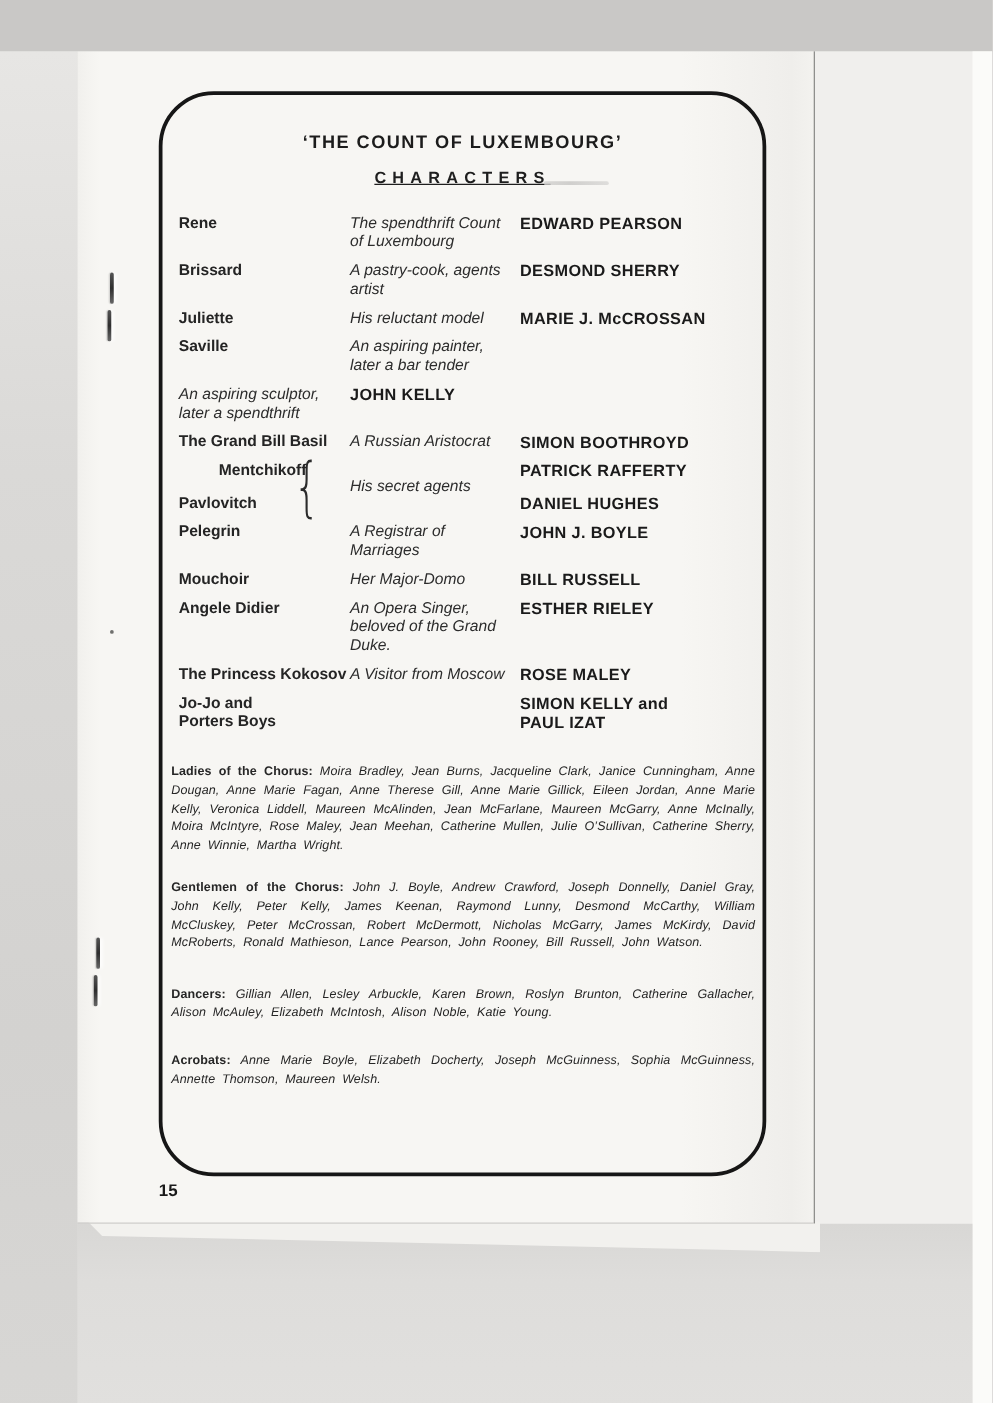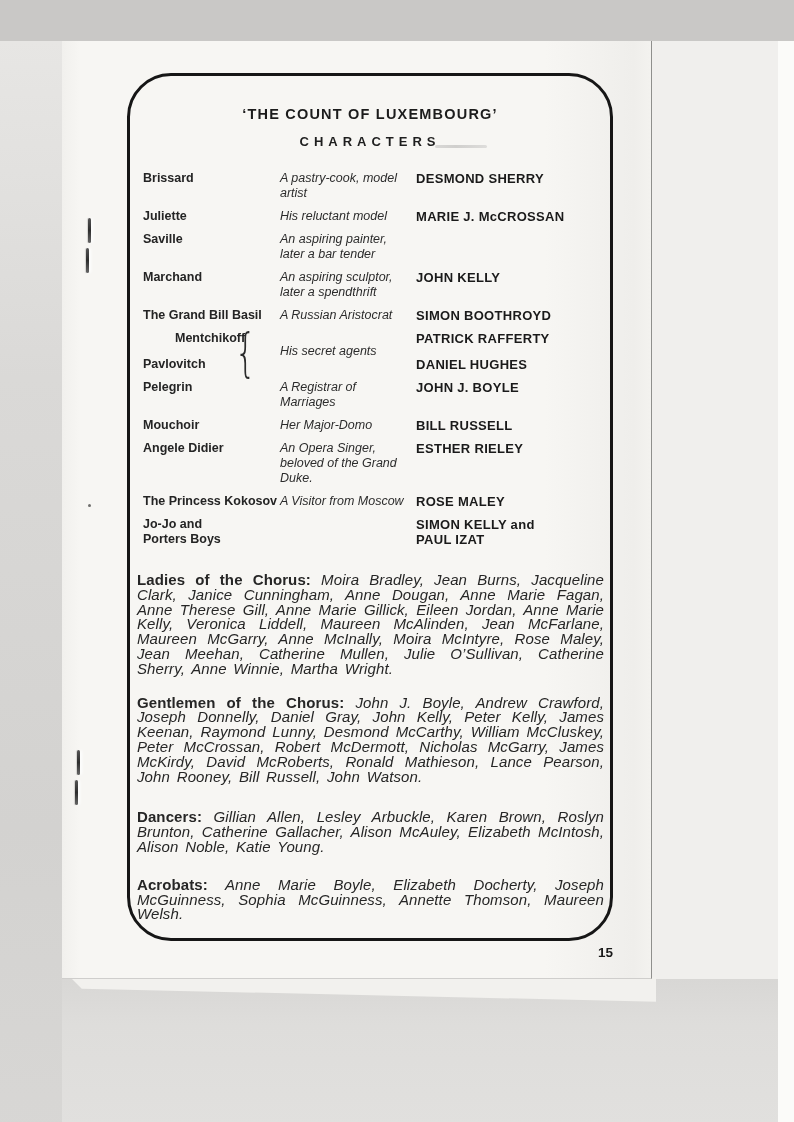--- a/index.html
+++ b/index.html
@@ -22,49 +22,49 @@
     border-right:1px solid #8f8f8d; border-bottom:1px solid #cfcecc; }
 
   .staple { position:absolute; width:3px; height:25px; background:linear-gradient(180deg,#555,#2e2e2e 50%,#666);
     border-radius:2px; box-shadow:2px 0 3px rgba(255,255,255,.9), -1px 0 1px rgba(0,0,0,.15); }
   .speck { position:absolute; width:3px; height:3px; background:#6f6f6d; border-radius:50%; }
 
   .box { position:absolute; left:65px; top:32px; width:486px; height:868px;
     border:3px solid #161616; border-radius:44px; padding-top:30px; }
 
   .play-title { text-align:center; font-size:14.5px; font-weight:bold; letter-spacing:1.2px; color:#1c1c1c; }
-  .characters-heading { text-align:center; font-size:13px; font-weight:bold; letter-spacing:5px; color:#1e1e1e; margin-top:12px; }
+  .characters-heading { text-align:center; font-size:13px; font-weight:bold; letter-spacing:5px; color:#1e1e1e; margin-top:12px;text-decoration:underline; }
   .artifact { position:absolute; left:305px; top:69px; width:52px; height:3px;
     background:linear-gradient(90deg,#d2d1cf,#c6c5c3 40%,#d8d7d5); border-radius:2px; opacity:.8; }
 
   .cast { margin:22px 8px 0 13px; }
   .cast-row { display:grid; grid-template-columns:137px 136px 1fr; margin-bottom:8px; }
   .cname { font-size:12.5px; font-weight:bold; color:#242424; line-height:15px; white-space:pre-line; }
   .cdesc { font-size:12.5px; font-style:italic; color:#2c2c2c; line-height:15px; white-space:pre-line; }
   .cactor { font-size:13px; font-weight:bold; color:#1a1a1a; line-height:15px; letter-spacing:.3px; white-space:pre-line; }
 
   .cast-group { display:grid; grid-template-columns:137px 136px 1fr; row-gap:11px; position:relative; margin-bottom:8px; }
   .cast-group .g-name1 { grid-column:1; grid-row:1;padding-left:32px; }
   .cast-group .g-name2 { grid-column:1; grid-row:2; }
   .cast-group .g-desc  { grid-column:2; grid-row:1 / span 2; align-self:center; }
   .cast-group .g-actor1{ grid-column:3; grid-row:1; }
   .cast-group .g-actor2{ grid-column:3; grid-row:2; }
   .brace { position:absolute; left:86px; top:-8px; font-size:52px; font-weight:300; color:#2b2b2b;
     transform:scaleX(.65); font-family:"DejaVu Sans", sans-serif; line-height:58px; }
 
   .paras { margin:26px 6px 0 7px; }
-  .para { text-align:justify; font-size:15px; line-height:14.8px; color:#262626;
+  .para { text-align:justify; font-size:10px; line-height:14.8px; color:#262626;
     letter-spacing:.1px; word-spacing:2.5px; }
   .para .plabel { font-weight:bold; font-style:normal; }
   .para .pnames { font-style:italic; }
   .para-ladies { margin-bottom:19px; }
   .para-gents  { margin-bottom:26px; }
   .para-dancers{ margin-bottom:23px; }
 
-  .page-number { position:absolute; left:65px; top:904px; width:486px; text-align:right;
+  .page-number { position:absolute; left:65px; top:904px; width:486px; text-align:left;
     font-size:13.5px; font-weight:bold; color:#1a1a1a; }
 </style>
 </head>
 <body>
 
 <div class="scan">
   <div class="bg-left"></div>
   <div class="bg-right"></div>
   <div class="bg-right-strip"></div>
   <div class="bg-bottom"></div>
@@ -78,37 +78,42 @@
     <div class="speck" style="left:26px; top:463px;"></div>
 
     <div class="box">
       <div class="play-title">‘THE COUNT OF LUXEMBOURG’</div>
       <div class="characters-heading">CHARACTERS</div>
       <div class="artifact"></div>
 
       <div class="cast">
 
         <div class="cast-row">
+          <div class="cname">Rene</div>
+          <div class="cdesc">The spendthrift Count
+of Luxembourg</div>
+          <div class="cactor">EDWARD PEARSON</div>
+        </div>
+        <div class="cast-row">
           <div class="cname">Brissard</div>
-          <div class="cdesc">A pastry-cook, model
+          <div class="cdesc">A pastry-cook, agents
 artist</div>
           <div class="cactor">DESMOND SHERRY</div>
         </div>
         <div class="cast-row">
           <div class="cname">Juliette</div>
           <div class="cdesc">His reluctant model</div>
           <div class="cactor">MARIE J. McCROSSAN</div>
         </div>
         <div class="cast-row">
           <div class="cname">Saville</div>
           <div class="cdesc">An aspiring painter,
 later a bar tender</div>
         </div>
         <div class="cast-row">
-          <div class="cname">Marchand</div>
           <div class="cdesc">An aspiring sculptor,
 later a spendthrift</div>
           <div class="cactor">JOHN KELLY</div>
         </div>
         <div class="cast-row">
           <div class="cname">The Grand Bill Basil</div>
           <div class="cdesc">A Russian Aristocrat</div>
           <div class="cactor">SIMON BOOTHROYD</div>
         </div>
 

